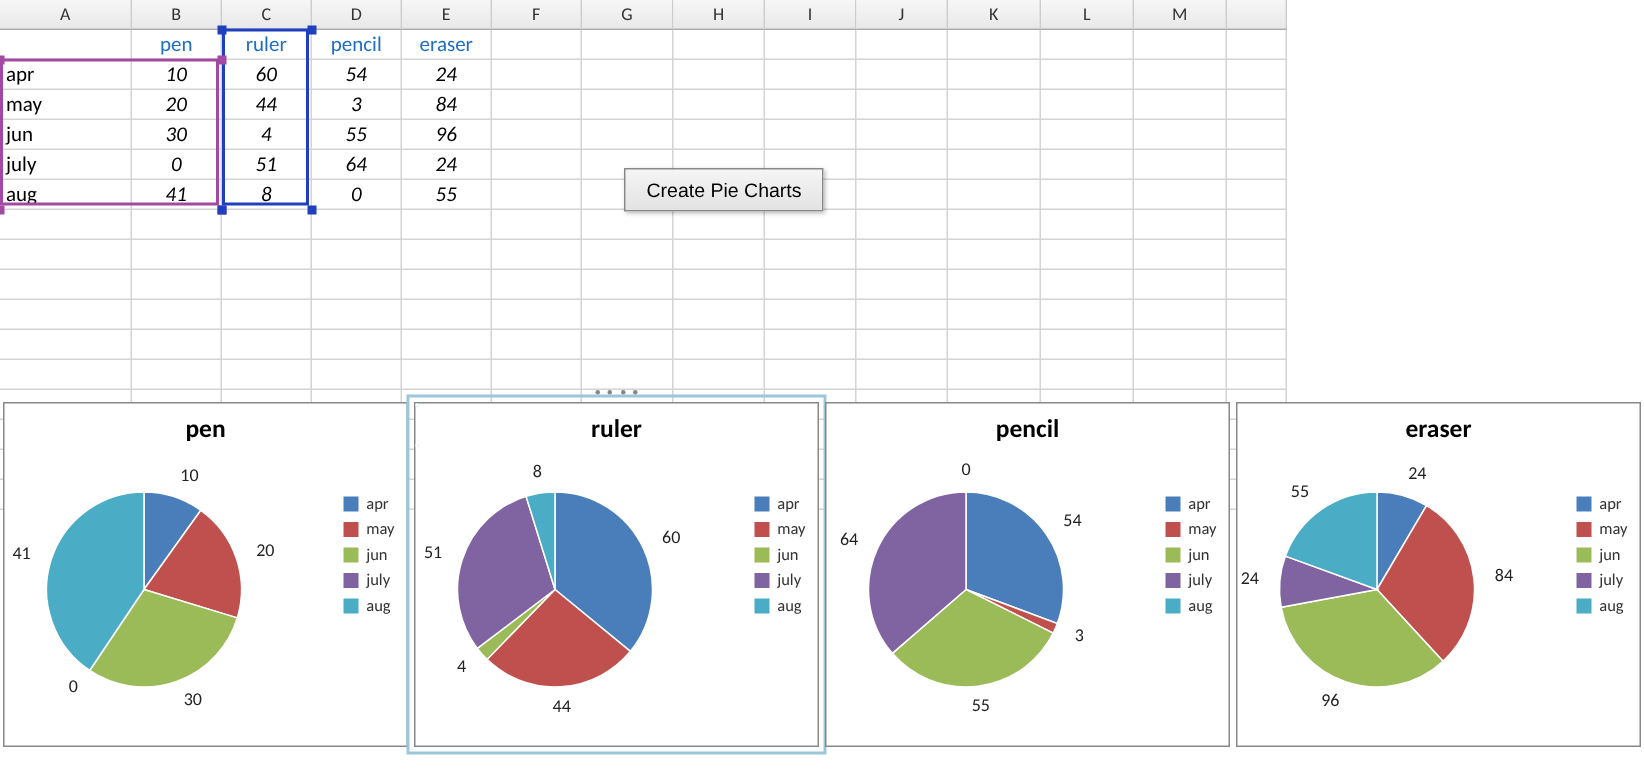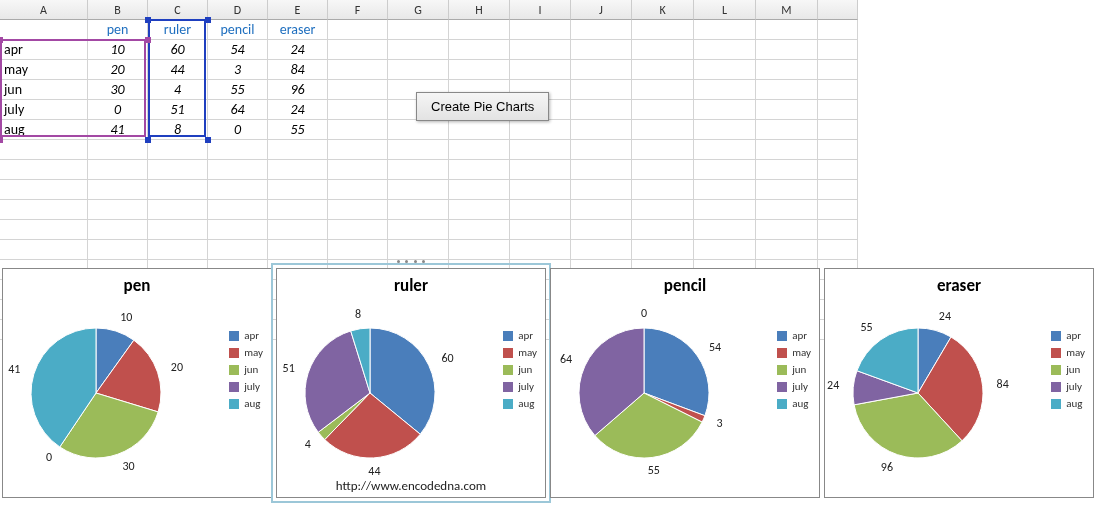--- a/index.html
+++ b/index.html
@@ -403,21 +403,21 @@
         <div class="cell" style="width: 62px;"></div>
         <div class="cell" style="width: 62px;"></div>
         <div class="cell" style="width: 62px;"></div>
         <div class="cell" style="width: 40px;"></div>
       </div>
     </div>
 
   <div id="selA" class="sel sel-a" style="left: 0px; top: 39px; width: 146px; height: 98px;"></div>
   <div id="selB" class="sel sel-b" style="left: 148px; top: 19px; width: 58px; height: 118px;"></div>
 
-  <button class="btn" id="createBtn" style="left:416px; top:92px;">Create Pie Charts</button>
+  <button class="btn" id="createBtn" style="left:416px; top:112px;">Create Pie Charts</button>
 
   <div class="charts" id="charts" style="left:2px; top:268px;">
       <div class="chart">
         <div class="chart-title">pen</div>
         <div class="chart-body">
           <svg class="pie" width="180" height="180" viewBox="0 0 180 180">
             <path d="M 85 90 L 85 25 A 65 65 0 0 1 122.87816734300957 37.17723560116373 Z" fill="#4a7ebb" stroke="#fff" stroke-width="1"></path>
             <text x="109.1785231124431" y="14.790964504914342" class="pielabel" text-anchor="start" dominant-baseline="middle">10</text>
             <path d="M 85 90 L 122.87816734300957 37.17723560116373 A 65 65 0 0 1 147.18275173704228 108.9289562947714 Z" fill="#c0504d" stroke="#fff" stroke-width="1"></path>
             <text x="159.82392011556902" y="64.65476418458596" class="pielabel" text-anchor="start" dominant-baseline="middle">20</text>
@@ -488,21 +488,20 @@
           </div>
           <div class="legend-row">
             <div class="legend-swatch" style="background: rgb(128, 100, 162);"></div>
             <span>july</span>
           </div>
           <div class="legend-row">
             <div class="legend-swatch" style="background: rgb(75, 172, 198);"></div>
             <span>aug</span>
           </div>
         </div>
-        <div class="footer-url">http://www.encodedna.com</div>
       </div>
       <div class="chart">
         <div class="chart-title">pencil</div>
         <div class="chart-body">
           <svg class="pie" width="180" height="180" viewBox="0 0 180 180">
             <path d="M 85 90 L 85 25 A 65 65 0 0 1 145.9017321249845 112.7151716739414 Z" fill="#4a7ebb" stroke="#fff" stroke-width="1"></path>
             <text x="149.89224123451885" y="44.94451168213784" class="pielabel" text-anchor="start" dominant-baseline="middle">54</text>
             <path d="M 85 90 L 145.9017321249845 112.7151716739414 A 65 65 0 0 1 143.12464254088124 119.09511865407632 Z" fill="#c0504d" stroke="#fff" stroke-width="1"></path>
             <text x="157.43524473971726" y="121.52991150474836" class="pielabel" text-anchor="start" dominant-baseline="middle">3</text>
             <path d="M 85 90 L 143.12464254088124 119.09511865407632 A 65 65 0 0 1 35.87627766697322 132.56594770644352 Z" fill="#9bbb59" stroke="#fff" stroke-width="1"></path>

